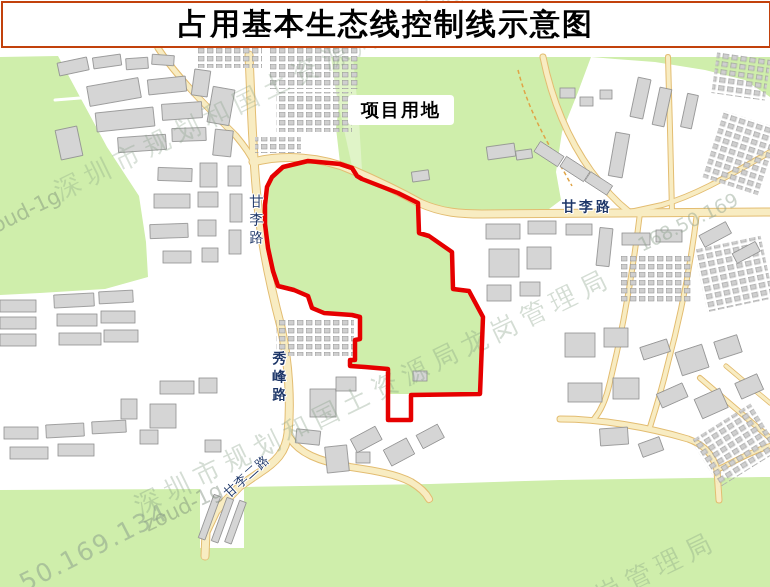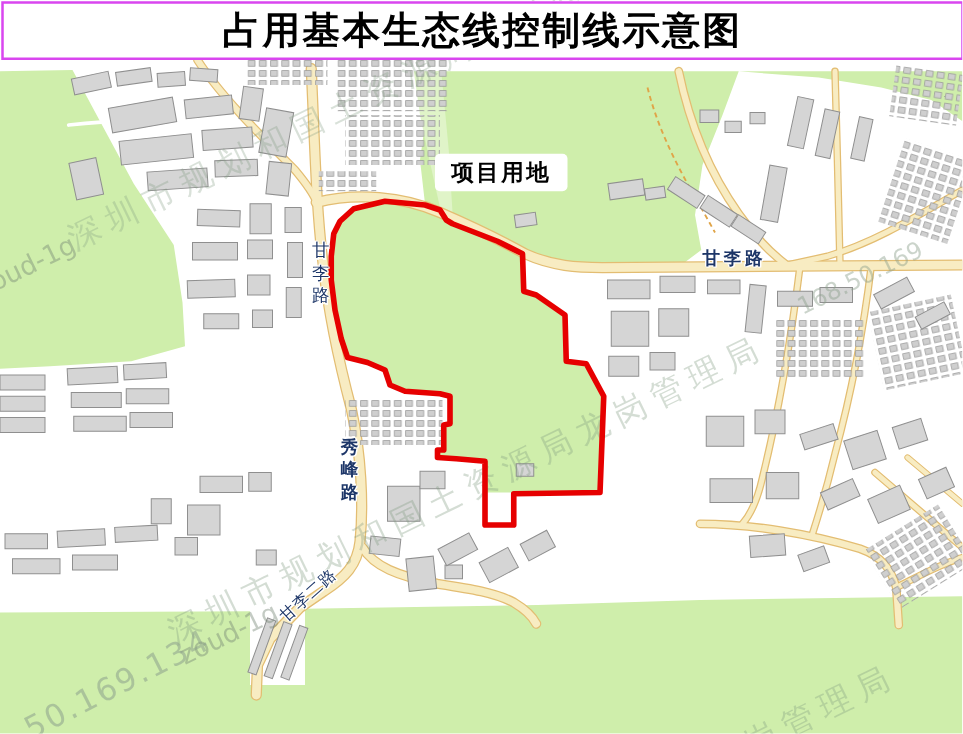--- a/index.html
+++ b/index.html
@@ -15,29 +15,29 @@
   .rf{fill:none;stroke:var(--road-fill,#f8ecc2);stroke-linecap:round;stroke-linejoin:round;}
   .wroad{fill:none;stroke:#ffffff;stroke-linecap:round;}
   .trail{fill:none;stroke:#e0a447;stroke-width:1.5;stroke-dasharray:4 3;}
   .bld{fill:var(--building-fill,#d5d5d5);stroke:var(--building-edge,#8f8f8f);stroke-width:0.8;}
   .vgp{fill:url(#vg);stroke:none;}
   .red{fill:none;stroke:var(--boundary-red,#e60000);stroke-width:4.5;stroke-linejoin:round;stroke-linecap:round;}
   .wm{font-family:"DejaVu Sans","Liberation Sans",sans-serif;}
 
   .title-bar{
     position:absolute;left:1px;top:1px;width:766px;height:43px;
-    background:#fff;border:2px solid #d946ef;box-sizing:content-box;
+    background:#fff;border:2px solid #c2410c;box-sizing:content-box;
     display:flex;align-items:center;justify-content:center;
     font-size:30px;font-weight:bold;color:var(--title-color,#000);
     letter-spacing:2px;z-index:30;
   }
   .project-label{
     position:absolute;left:348px;top:95px;width:106px;height:30px;
     background:#fff;border-radius:4px;display:flex;align-items:center;justify-content:center;
-    font-size:18px;font-weight:bold;color:#000;letter-spacing:2px;z-index:20;margin-top:28px;
+    font-size:18px;font-weight:bold;color:#000;letter-spacing:2px;z-index:20;
   }
   .road-label{
     position:absolute;color:var(--road-label-color,#1d3668);font-size:14px;z-index:15;
     text-shadow:1px 0 0 #fff,-1px 0 0 #fff,0 1px 0 #fff,0 -1px 0 #fff,1px 1px 0 #fff,-1px -1px 0 #fff;
     white-space:nowrap;
   }
   .road-label.vert{
     width:15px;line-height:18px;font-size:14px;word-break:break-all;white-space:normal;text-align:center;
   }
   .road-label.diag{

